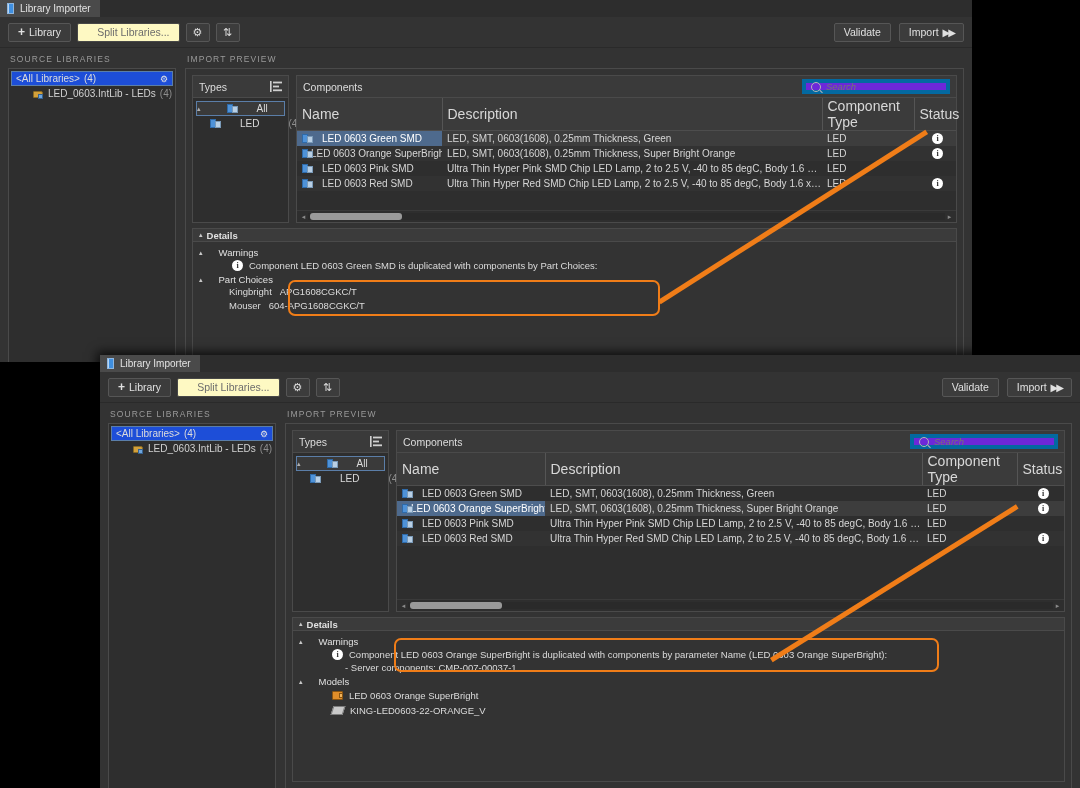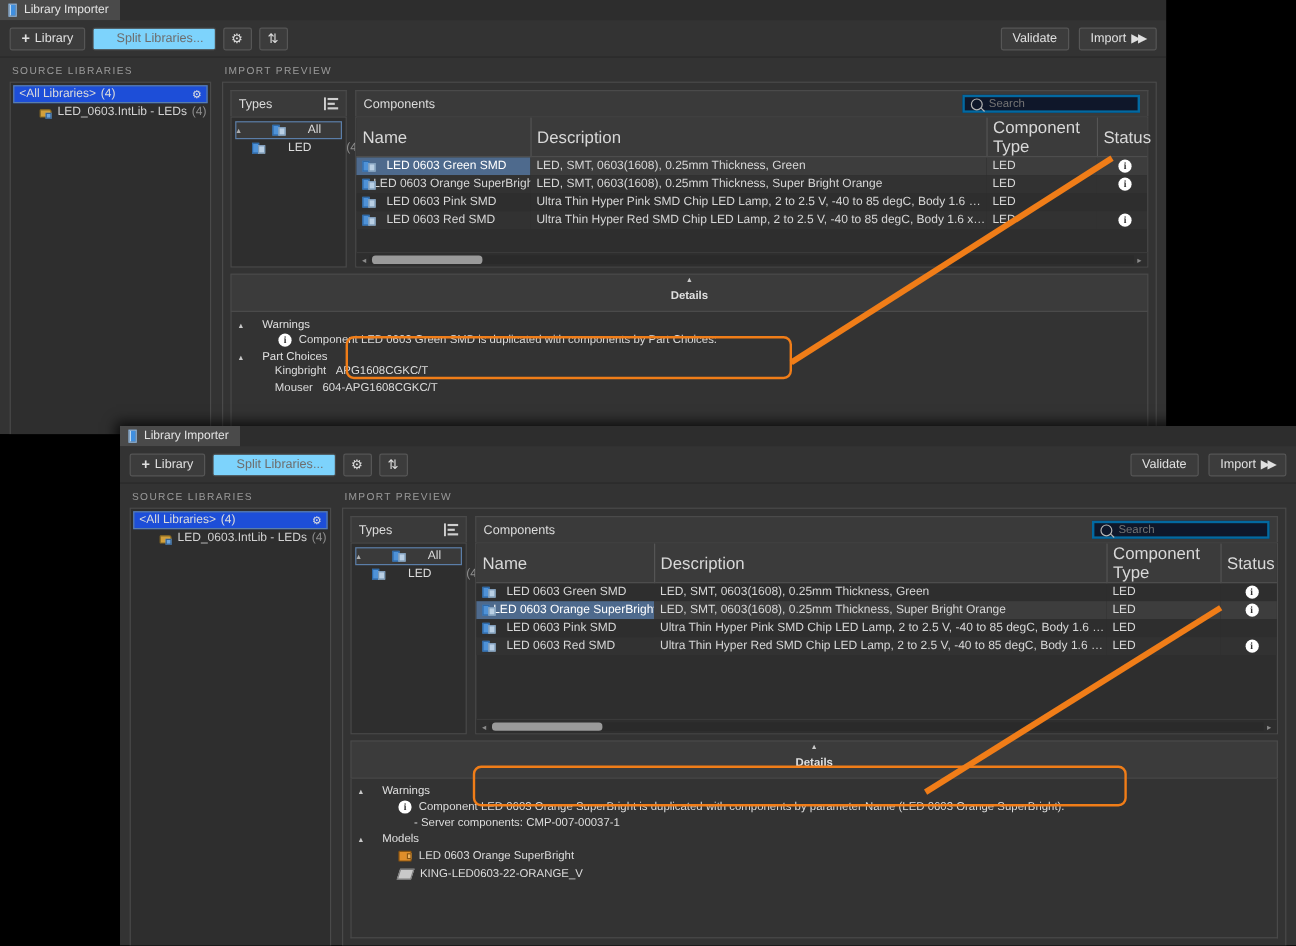--- a/index.html
+++ b/index.html
@@ -41,21 +41,21 @@
 
   
   .toolbar { height: 30px; background:#333333; display:flex; align-items:center; padding:0 8px; gap:6px;
              border-bottom: 1px solid #2a2a2a; position:relative; }
   .btn {
     background:#3c3c3c; border:1px solid #565656; border-radius:2px;
     color:#e0e0e0; font-size:10.5px; height:19px; padding:0 9px;
     display:inline-flex; align-items:center; gap:4px; box-sizing:border-box;
     cursor: default;
   }
-  .btn.disabled { color:#6d6d6d; border-color:#474747; background:#7dd3fc;padding-left:19px; }
+  .btn.disabled { color:#6d6d6d; border-color:#474747; background:#fef9c3;padding-left:19px; }
   .btn.icon-only { padding:0; width:24px; justify-content:center; }
   .plus { font-size:12px; font-weight:bold; line-height:1; }
   .gear-glyph { font-size:11px; color:#dcdcdc; }
   .swap-glyph { font-size:11px; color:#dcdcdc; }
   .toolbar-right { margin-left:auto; display:flex; gap:8px; }
   .btn-wide { min-width:54px; justify-content:center; }
   .import-arrow { font-size:10px; letter-spacing:-2px; }
 
   
   .body-area { position:relative; padding: 6px 8px 0 8px; display:flex; gap:9px; height: calc(100% - 47px); box-sizing:border-box; }
@@ -94,22 +94,22 @@
   .chip-ic:before{ content:""; position:absolute; left:0; top:1px; width:6px; height:9px; background:#4e92d8; border:1px solid #2f6aa8; box-sizing:border-box;}
   .chip-ic:after{ content:""; position:absolute; left:5px; top:3px; width:6px; height:7px; background:#b9cfe4; border:1px solid #7a9ab8; box-sizing:border-box;}
   .info-ic { width:11px; height:11px; border-radius:50%; background:#ffffff; color:#2e2e2e; font-size:8px;
              font-weight:bold; display:inline-flex; align-items:center; justify-content:center; font-family:"Liberation Serif",serif;}
   .tree-row .info-ic { margin-left:auto; }
 
   
   .comp-panel { flex:1; display:flex; flex-direction:column; min-width:0; }
   .comp-head { height:22px; background:#3a3a3a; border:1px solid #4a4a4a; border-bottom:none;
                display:flex; align-items:center; padding:0 6px; font-size:10.5px; color:#dcdcdc; box-sizing:border-box;gap:19px;}
-  .search-box { margin-left:auto; width:148px; height:15px; background:#0f172a; border:2px solid #0369a1;
-                display:flex; align-items:center; gap:5px; padding:0 5px; box-sizing:border-box; }
+  .search-box { margin-left:auto; width:148px; height:15px; background:#6d28d9; border:4px solid #0369a1;
+                display:flex; align-items:center; gap:5px; padding:0 5px; box-sizing:border-box;font-style:italic; }
   .search-box input { all:unset; font-family:"Liberation Sans",sans-serif; font-size:9.5px; color:#a9a9a9; width:100%; }
   .mag { width:8px; height:8px; border:1.2px solid #b5b5b5; border-radius:50%; position:relative; flex:0 0 auto;}
   .mag:after{content:"";position:absolute;right:-3px;bottom:-2px;width:4px;height:1.2px;background:#b5b5b5;transform:rotate(45deg);}
 
   .grid-wrap { flex:1; background:#2e2e2e; border:1px solid #4a4a4a; box-sizing:border-box; display:flex; flex-direction:column; min-height:0;}
   table.grid { width:100%; border-collapse:collapse; table-layout:fixed; }
   table.grid th {
     background:#3b3b3b; color:#d8d8d8; font-size:14px; font-weight:normal; text-align:left;
     height:15px; padding:0 0 0 5px; border-bottom:1px solid #4d4d4d; border-right:1px solid #555;
     box-sizing:border-box;
@@ -126,22 +126,22 @@
   td.c-name { display:flex; align-items:center; gap:5px; }
   td.c-status { text-align:center; padding:0; }
   .cell-center { display:flex; align-items:center; justify-content:center; }
 
   .hscroll { height:12px; background:#2e2e2e; border-top:1px solid #3a3a3a; display:flex; align-items:center; padding:0 2px; box-sizing:border-box;}
   .hs-arrow { font-size:7px; color:#8a8a8a; width:9px; text-align:center; }
   .hs-track { flex:1; height:7px; background:#2a2a2a; position:relative; }
   .hs-thumb { position:absolute; left:2px; top:0; height:7px; width:92px; background:#9a9a9a; border-radius:3px;}
 
   
-  .details-head { margin-top:5px; height:32px; background:#3b3b3b; border:1px solid #4a4a4a;
-                  display:flex; align-items:center; gap:4px; padding:0 6px; font-size:9.5px; color:#e0e0e0; box-sizing:border-box;flex-direction:column;}
+  .details-head { margin-top:5px; height:14px; background:#3b3b3b; border:1px solid #4a4a4a;
+                  display:flex; align-items:center; gap:4px; padding:0 6px; font-size:9.5px; color:#e0e0e0; box-sizing:border-box;}
   .disc { font-size:7px; color:#c9c9c9; }
   .details-body { flex:1; background:#333333; border:1px solid #4a4a4a; border-top:none; box-sizing:border-box;
                   padding:4px 0 0 6px; position:relative; min-height:0; overflow:hidden;}
   .d-section { font-size:9.5px; color:#e0e0e0; display:flex; align-items:center; gap:16px; height:13px;}
   .d-line { font-size:9.5px; color:#dcdcdc; height:13px; display:flex; align-items:center; gap:6px;}
   .d-indent2 { padding-left:33px; }
   .d-indent3 { padding-left:46px; }
   .pc-row { font-size:9.5px; color:#dcdcdc; height:14px; padding-left:30px; display:flex; gap:8px;}
   .model-ic-o { width:11px; height:9px; background:#e08e2a; border:1px solid #8a5511; box-sizing:border-box; border-radius:1px; position:relative;}
   .model-ic-o:after{content:"";position:absolute;right:-1px;top:1px;width:4px;height:5px;background:#f0b45e;border:1px solid #8a5511;box-sizing:border-box;}

